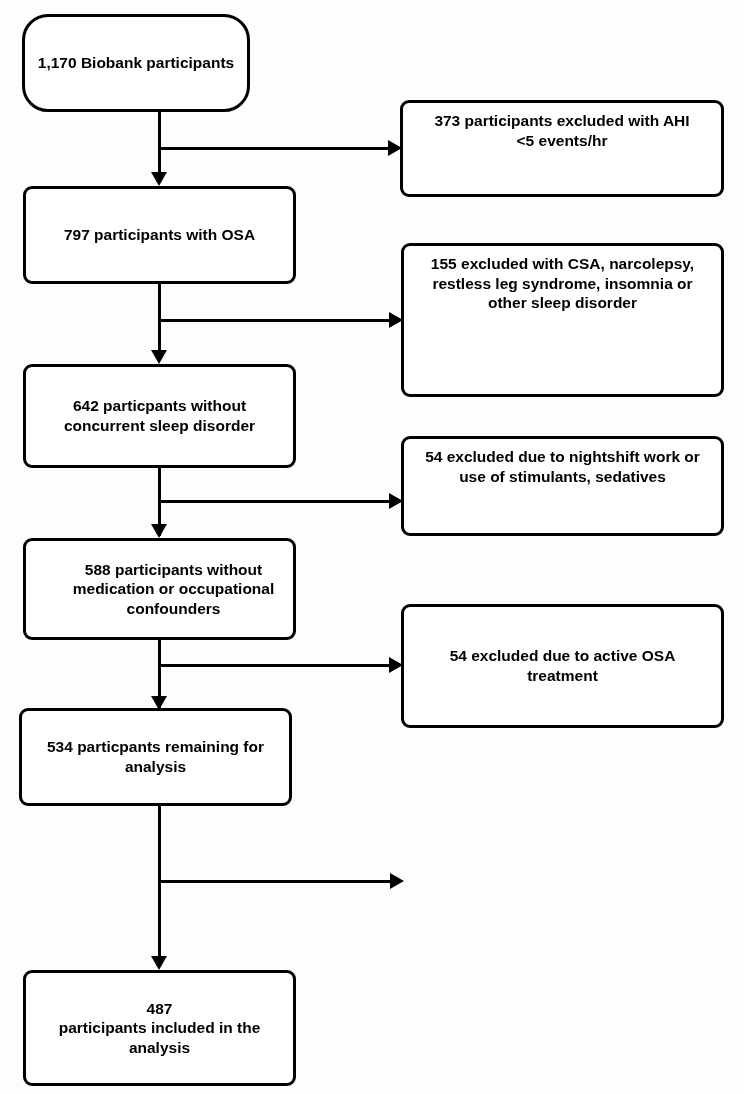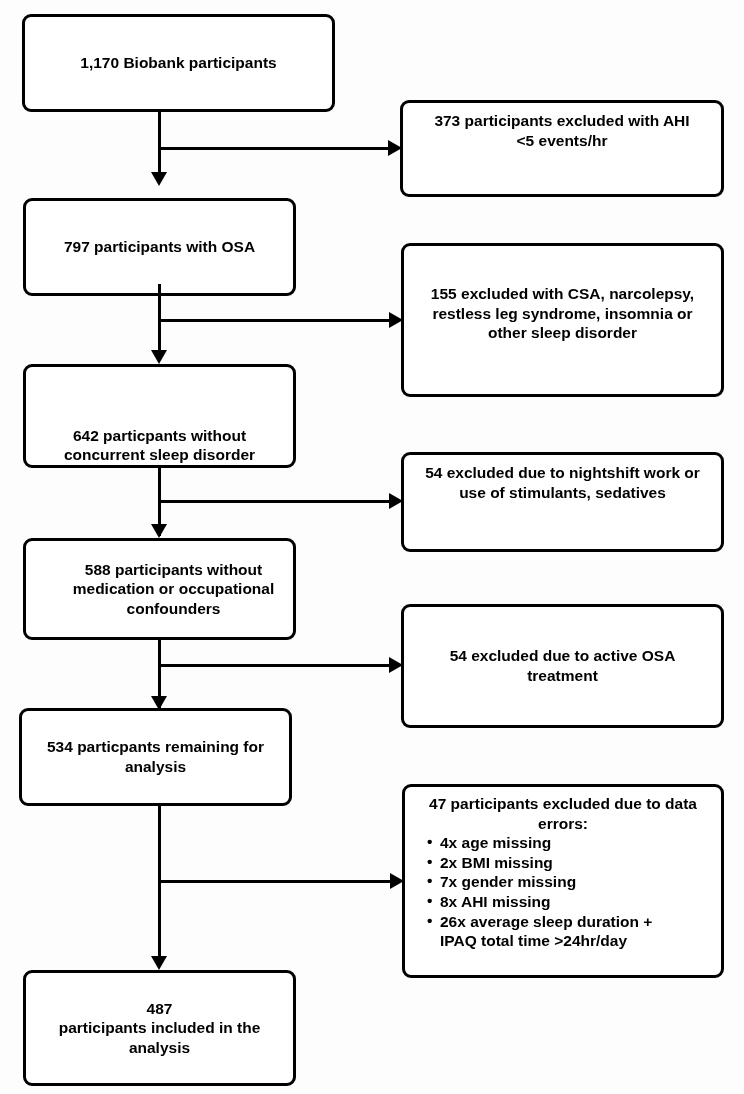--- a/index.html
+++ b/index.html
@@ -38,21 +38,21 @@
     font-weight: 700;
     align-items: center;
   }
   
   .excl-node {
     font-size: 15.5px;
     font-weight: 700;
     align-items: flex-start;
   }
   .excl-node.top-pad-sm { padding-top: 8px; }
-  .excl-node.top-pad-md { padding-top: 38px; }
+  .excl-node.top-pad-md { padding-top: 8px; }
   .excl-node.center-v { align-items: center; padding-top: 0; }
 
   
   .bullet-box {
     position: absolute;
     box-sizing: border-box;
     border: 3px solid #000000;
     border-radius: 9px;
     background: #ffffff;
     color: #000000;
@@ -110,29 +110,29 @@
     border-top: 8px solid transparent;
     border-bottom: 8px solid transparent;
     border-left: 14px solid #000000;
   }
 </style>
 </head>
 <body>
 
 <div id="canvas">
 
-  <div class="node flow-node" style="left:22px; top:14px; width:313px; height:98px;">
+  <div class="node flow-node" style="left:22px; top:14px; width:228px; height:98px;border-radius:26px;">
     <span class="txt">1,170 Biobank participants</span>
   </div>
 
-  <div class="node flow-node" style="left:23px; top:186px; width:273px; height:98px;margin-top:12px;">
+  <div class="node flow-node" style="left:23px; top:186px; width:273px; height:98px;">
     <span class="txt">797 participants with OSA</span>
   </div>
 
-  <div class="node flow-node" style="left:23px; top:364px; width:273px; height:104px;align-items:flex-end;">
+  <div class="node flow-node" style="left:23px; top:364px; width:273px; height:104px;">
     <span class="txt">642 particpants without
 concurrent sleep disorder</span>
   </div>
 
   <div class="node flow-node" style="left:23px; top:538px; width:273px; height:102px;padding-left:28px;">
     <span class="txt">588 participants without
 medication or occupational
 confounders</span>
   </div>
 
@@ -151,42 +151,30 @@
     <span class="txt">373 participants excluded with AHI
 &lt;5 events/hr</span>
   </div>
 
   <div class="node excl-node top-pad-md" style="left:401px; top:243px; width:323px; height:154px;">
     <span class="txt">155 excluded with CSA, narcolepsy,
 restless leg syndrome, insomnia or
 other sleep disorder</span>
   </div>
 
-  <div class="node excl-node top-pad-sm" style="left:401px; top:452px; width:323px; height:100px;">
+  <div class="node excl-node top-pad-sm" style="left:401px; top:436px; width:323px; height:100px;">
     <span class="txt">54 excluded due to nightshift work or
 use of stimulants, sedatives</span>
   </div>
 
   <div class="node excl-node center-v" style="left:401px; top:604px; width:323px; height:124px;">
     <span class="txt">54 excluded due to active OSA
 treatment</span>
   </div>
 
-  <div class="bullet-box" style="left:402px; top:784px; width:322px; height:194px;">
-    <span class="head">47 participants excluded due to  data
-errors:</span>
-    <ul>
-      <li>4x age missing</li>
-      <li>2x BMI missing</li>
-      <li>7x gender missing</li>
-      <li>8x AHI missing</li>
-      <li>26x average sleep duration +
-IPAQ total time &gt;24hr/day</li>
-    </ul>
-  </div>
 
   <div class="vline" style="left:158px; top:112px; height:62px;"></div>
   <div class="arrow-down" style="left:151px; top:172px;"></div>
 
   <div class="hline" style="left:158px; top:147px; width:234px;"></div>
   <div class="arrow-right" style="left:388px; top:140px;"></div>
 
   <div class="vline" style="left:158px; top:284px; height:68px;"></div>
   <div class="arrow-down" style="left:151px; top:350px;"></div>
 

